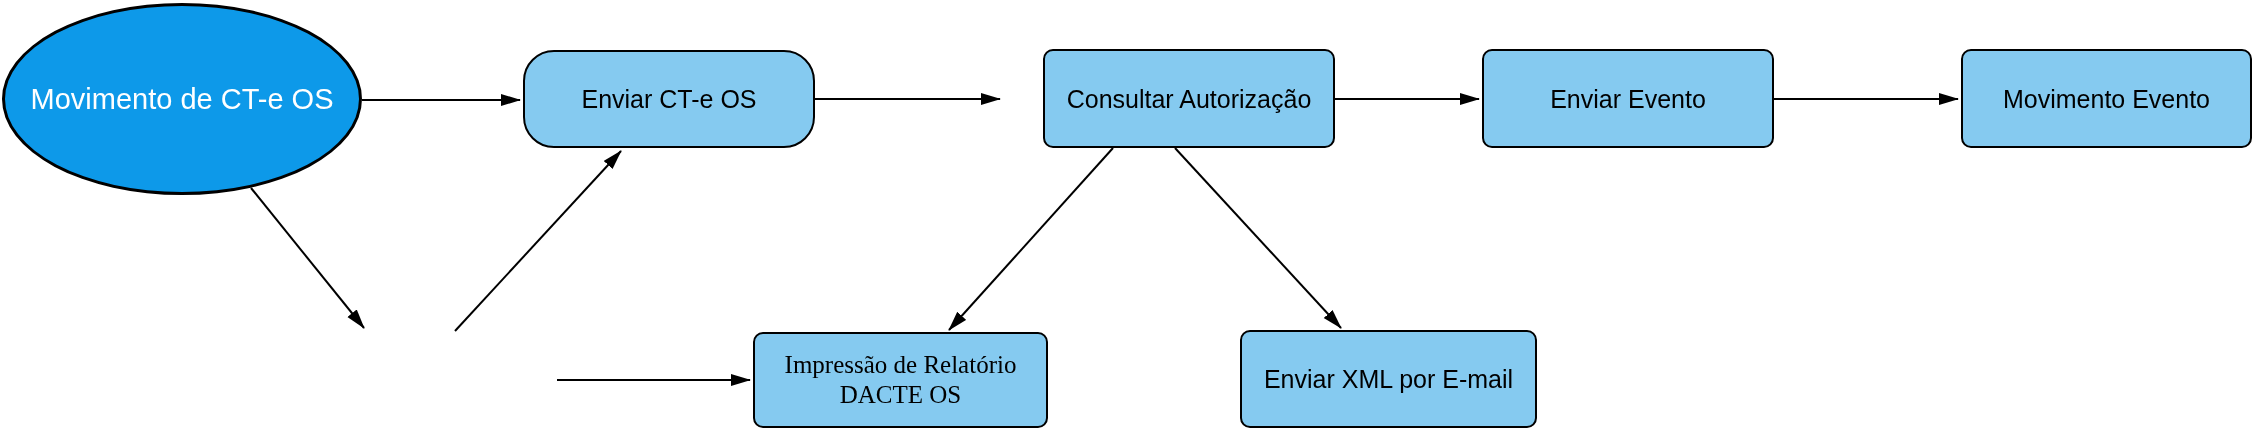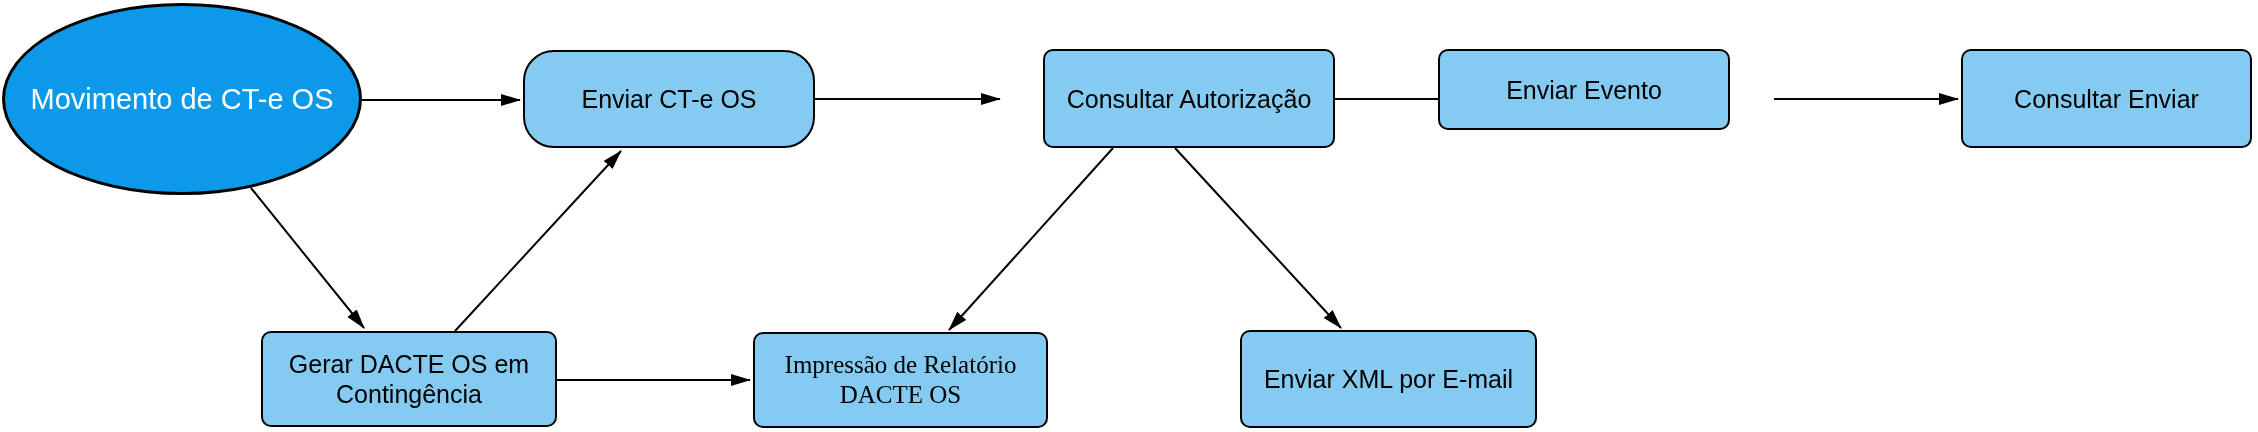--- a/index.html
+++ b/index.html
@@ -29,21 +29,21 @@
     border-radius:50%;
     border-width:3px;
     background:var(--start-fill,#0d99e9);
     color:var(--start-text,#fff);
     font-size:29px;line-height:34px;
   }
   
   #n-start{left:2px;top:3px;width:360px;height:192px;}
   #n-enviar-cte-os{left:523px;top:50px;width:292px;height:98px;border-radius:31px;}
   #n-consultar-autorizacao{left:1003px;top:49px;width:292px;height:99px;margin-left:40px;}
-  #n-enviar-evento{left:1438px;top:49px;width:292px;height:81px;}
+  #n-enviar-evento{left:1482px;top:49px;width:292px;height:99px;}
   #n-consultar-evento{left:1961px;top:49px;width:291px;height:99px;}
   #n-gerar-dacte{left:261px;top:331px;width:296px;height:96px;}
   #n-impressao-relatorio{left:753px;top:332px;width:295px;height:96px;font-family:Liberation Serif, serif;}
   #n-enviar-xml{left:1240px;top:330px;width:297px;height:98px;justify-content:center;}
 </style>
 </head>
 <body>
 
 <div class="canvas">
 
@@ -74,26 +74,23 @@
 
   <div class="node" id="n-consultar-autorizacao">
     <span>Consultar Autorização</span>
   </div>
 
   <div class="node" id="n-enviar-evento">
     <span>Enviar Evento</span>
   </div>
 
   <div class="node" id="n-consultar-evento">
-    <span>Consultar Enviar</span>
+    <span>Movimento Evento</span>
   </div>
 
-  <div class="node" id="n-gerar-dacte">
-    <span>Gerar DACTE OS em Contingência</span>
-  </div>
 
   <div class="node" id="n-impressao-relatorio">
     <span>Impressão de Relatório DACTE OS</span>
   </div>
 
   <div class="node" id="n-enviar-xml">
     <span>Enviar XML por E-mail</span>
   </div>
 
 </div>

